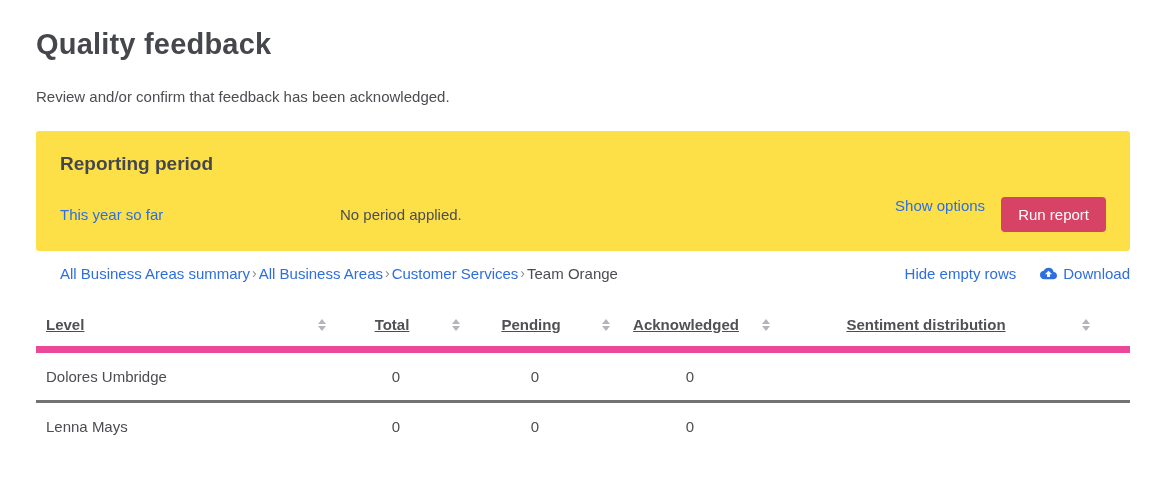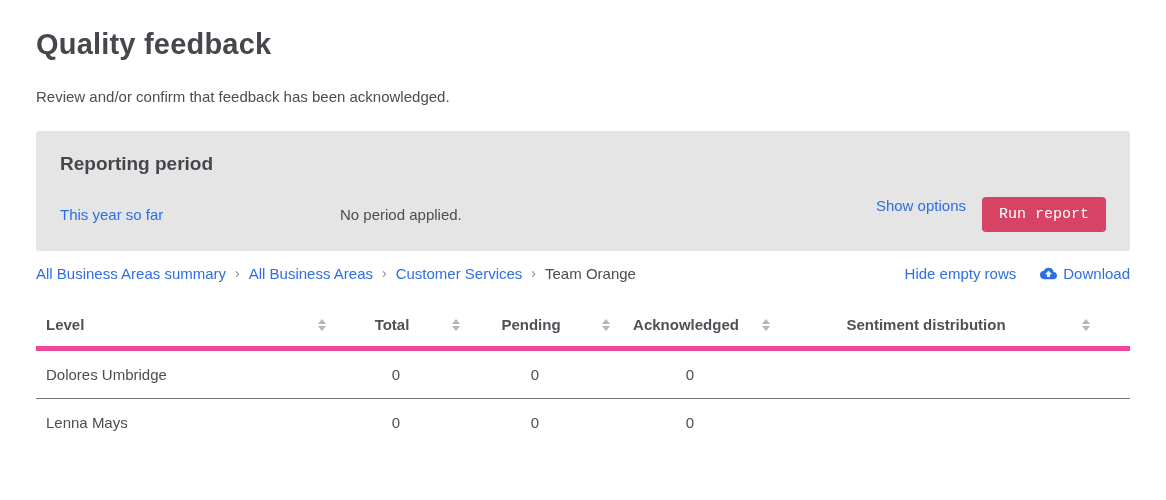--- a/index.html
+++ b/index.html
@@ -27,64 +27,64 @@
   }
   .view-select .label { font-size: 15px; color: #4c4d52; }
   .updown { display: inline-flex; flex-direction: column; gap: 2px; }
   .updown .tri-up { width: 0; height: 0; border-left: 4px solid transparent; border-right: 4px solid transparent; border-bottom: 5px solid #45464b; }
   .updown .tri-down { width: 0; height: 0; border-left: 4px solid transparent; border-right: 4px solid transparent; border-top: 5px solid #45464b; }
 
   .subtitle { font-size: 15px; margin-top: 27px; color: #4c4d52; }
 
   
   .panel {
-    margin-top: 26px; background: #e5e5e5; border-radius: 3px;
+    margin-top: 26px; background: #fde047; border-radius: 3px;
     padding: 22px 24px 24px 24px; height: 120px;
   }
   .panel-heading { font-size: 19px; font-weight: bold; color: #46474c; }
   .panel-row { display: flex; align-items: center; margin-top: 22px; }
   .period-link-wrap { width: 280px; }
   a.link { color: #2e6ee0; text-decoration: none; font-size: 15px; cursor: pointer; }
   .options-status { font-size: 15px; color: #4c4d52; flex: 1; }
   .panel-actions { display: flex; gap: 16px; }
   .run-report-btn {
     background: #d64364; color: #ffffff; font-size: 15px;
-    font-family: Liberation Mono, monospace;
+    font-family: Liberation Sans, sans-serif;
     border: none; border-radius: 4px; padding: 9px 17px; cursor: pointer;
   }
 
   
   .crumb-row {
     display: flex; justify-content: space-between; align-items: flex-end;
     margin-top: 14px;
   }
-  .breadcrumb { display: flex; align-items: flex-start; gap: 9px; font-size: 15px; }
+  .breadcrumb { display: flex; align-items: flex-start; gap: 2px; font-size: 15px; margin-left: 24px; }
   .crumb-sep { color: #8b8c91; font-size: 14px; }
   .crumb-current { color: #4c4d52; }
   .table-actions { display: flex; align-items: center; gap: 24px; text-align: center; }
   .small-link { font-size: 13px; }
   .download-link { display: inline-flex; align-items: center; gap: 6px; font-size: 15px; }
 
   
   table.report-table { width: 1094px; border-collapse: collapse; margin-top: 20px; table-layout: fixed; }
   th, td { font-size: 15px; }
-  thead th { border-bottom: 5px solid #ec4899; padding: 14px 0 13px 0; }
+  thead th { border-bottom: 7px solid #ec4899; padding: 14px 0 13px 0; text-decoration: underline; }
   .th-inner { display: flex; align-items: center; }
   .th-label { font-weight: bold; color: #505156; }
   .th-inner .th-label { flex: 1; text-align: center; }
   th.col-level .th-inner { padding-left: 10px; }
   th.col-level .th-label { text-align: left; }
   th.col-level .th-inner { padding-right: 6px; }
   th.col-sentiment .th-inner { padding-right: 40px; }
   .sort-icon { display: inline-flex; flex-direction: column; gap: 2px; cursor: pointer; }
   .sort-icon .tri-up { width: 0; height: 0; border-left: 4px solid transparent; border-right: 4px solid transparent; border-bottom: 5px solid #b4b5ba; }
   .sort-icon .tri-down { width: 0; height: 0; border-left: 4px solid transparent; border-right: 4px solid transparent; border-top: 5px solid #b4b5ba; }
   tbody td { padding: 15px 0; text-align: center; color: #4c4d52; }
   tbody td.cell-level { text-align: left; padding-left: 10px; }
-  tbody tr { border-bottom: 1px solid #737373; }
+  tbody tr { border-bottom: 3px solid #737373; }
   tbody tr:last-child { border-bottom: none; }
 </style>
 </head>
 <body>
 
 <div class="page">
 
   <div class="header-row">
     <h1 class="page-title">Quality feedback</h1>
   </div>

